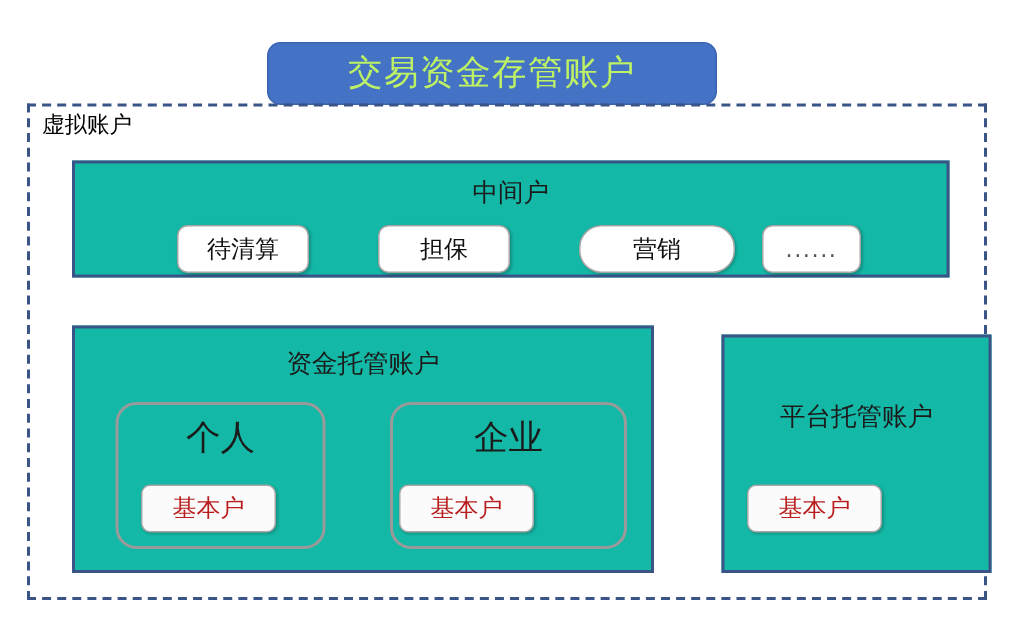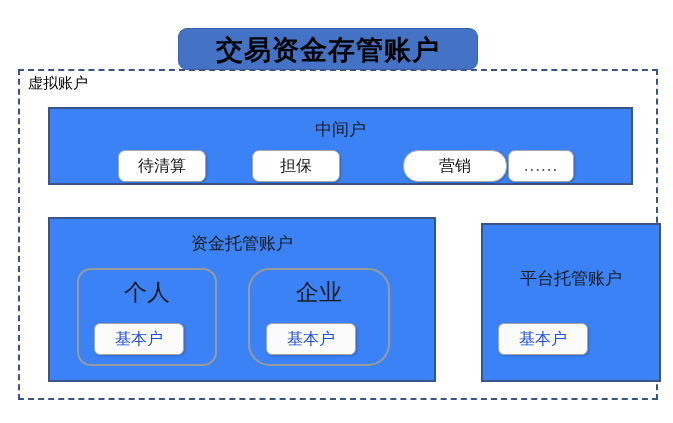--- a/index.html
+++ b/index.html
@@ -27,23 +27,23 @@
     height: 42px;
     background: #4472C4;
     border: 1px solid #3a63b0;
     border-radius: 9px;
     display: flex;
     align-items: center;
     justify-content: center;
     box-sizing: border-box;
   }
   .title-pill .label {
-    color: #000000;
-    font-size: 27px;
-    font-weight: bold;
+    color: #bef264;
+    font-size: 23px;
+    font-weight: normal;
     letter-spacing: 1px;
     line-height: 1;
   }
 
   
   .dashed-outer {
     position: absolute;
     left: 18px;
     top: 69px;
     width: 640px;
@@ -58,21 +58,21 @@
     top: 76px;
     font-size: 15px;
     color: #000000;
     line-height: 1;
   }
 
   
   .section {
     position: absolute;
     border: 2px solid #3b5488;
-    background: #3b82f6;
+    background: #14b8a6;
     box-sizing: border-box;
   }
   .section-title {
     position: absolute;
     left: 0;
     right: 0;
     text-align: center;
     font-size: 17px;
     color: #1b1b1b;
     line-height: 1;
@@ -124,21 +124,21 @@
     line-height: 1;
   }
   .pill.dots .label {
     font-size: 15px;
     color: #555555;
     letter-spacing: 1px;
   }
 
   #pill-pending  { left: 118px; top: 150px; width: 88px; height: 32px; }
   #pill-guarantee{ left: 252px; top: 150px; width: 88px; height: 32px; }
-  #pill-marketing{ left: 403px; top: 150px; width: 104px; height: 32px; border-radius: 15px; }
+  #pill-marketing{ left: 386px; top: 150px; width: 104px; height: 32px; border-radius: 15px; }
   #pill-more     { left: 508px; top: 150px; width: 66px; height: 32px; }
 
   
   .subgroup {
     position: absolute;
     border: 2px solid #9a9a9a;
     border-radius: 14px;
     background: transparent;
     box-sizing: border-box;
   }
@@ -146,37 +146,37 @@
     position: absolute;
     left: 0;
     right: 0;
     top: 11px;
     text-align: center;
     font-size: 23px;
     color: #1b1b1b;
     line-height: 1;
   }
   #grp-personal  { left: 77px; top: 268px; width: 140px; height: 98px; }
-  #grp-corporate { left: 248px; top: 268px; width: 142px; height: 98px; border-radius: 22px; }
+  #grp-corporate { left: 260px; top: 268px; width: 158px; height: 98px; }
 
   
   .basic-box {
     position: absolute;
     background: #FBFBFB;
     border: 1px solid #a6a6a6;
     border-radius: 6px;
     box-shadow: 1px 1px 2px rgba(0,0,0,0.20);
     display: flex;
     align-items: center;
     justify-content: center;
     box-sizing: border-box;
   }
   .basic-box .label {
     font-size: 16px;
-    color: #1d4ed8;
+    color: #b91c1c;
     line-height: 1;
   }
   #basic-personal  { left: 94px;  top: 323px; width: 90px; height: 32px; }
   #basic-corporate { left: 266px; top: 323px; width: 90px; height: 32px; }
   #basic-platform  { left: 498px; top: 323px; width: 90px; height: 32px; }
 </style>
 </head>
 <body>
 
 <div id="canvas">

